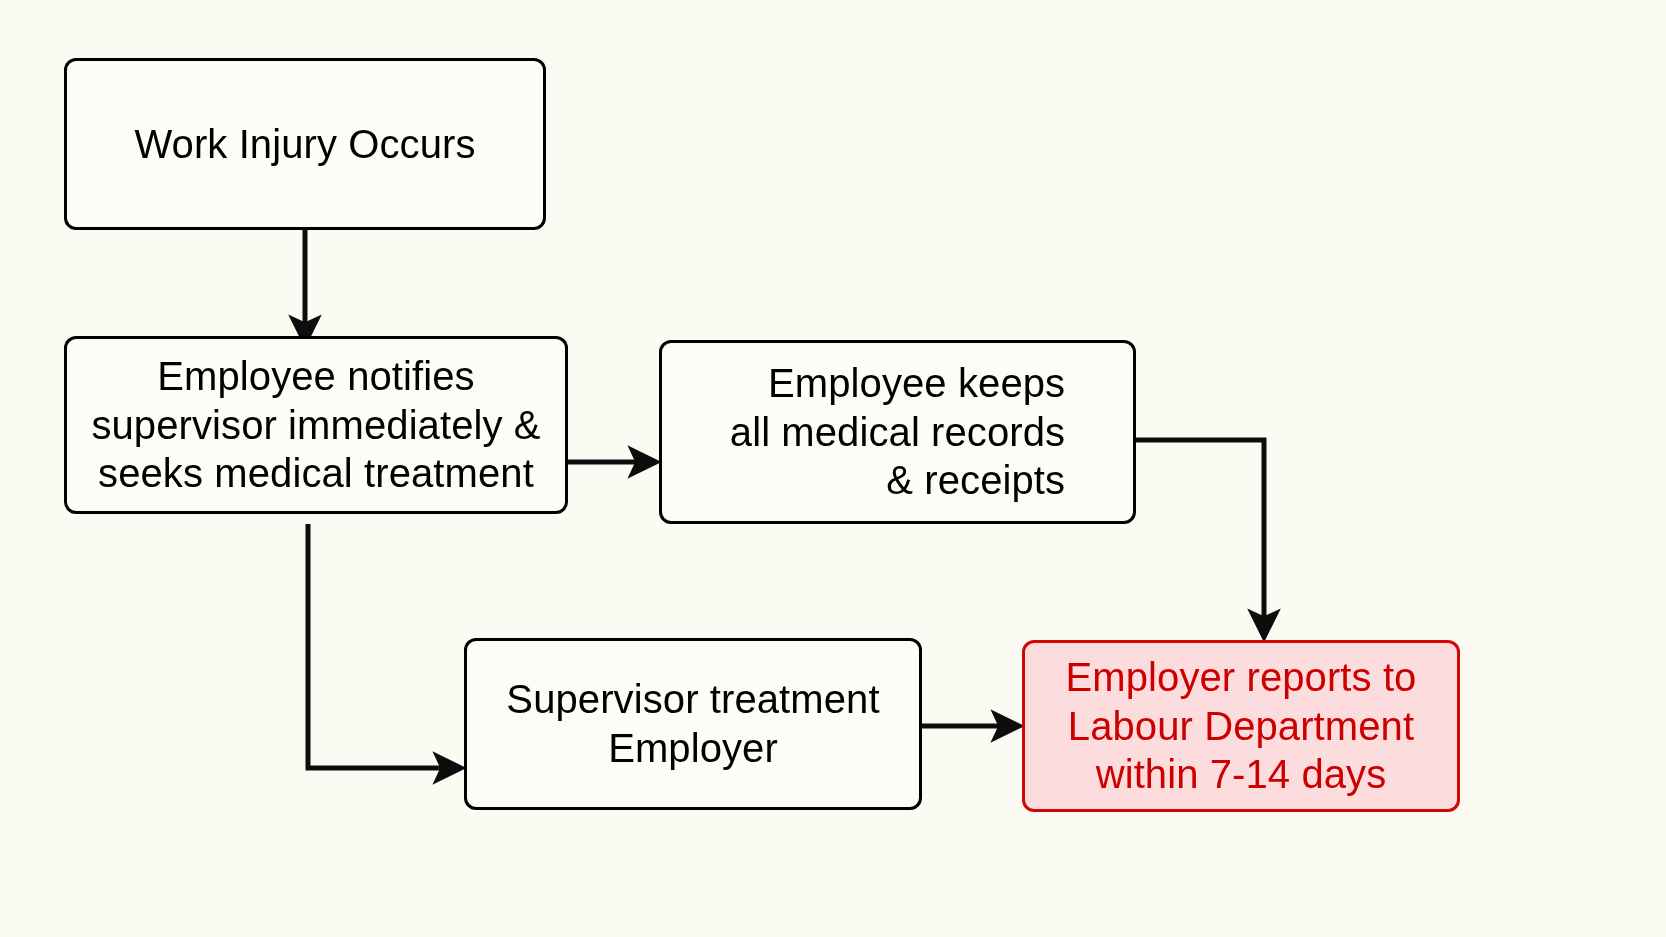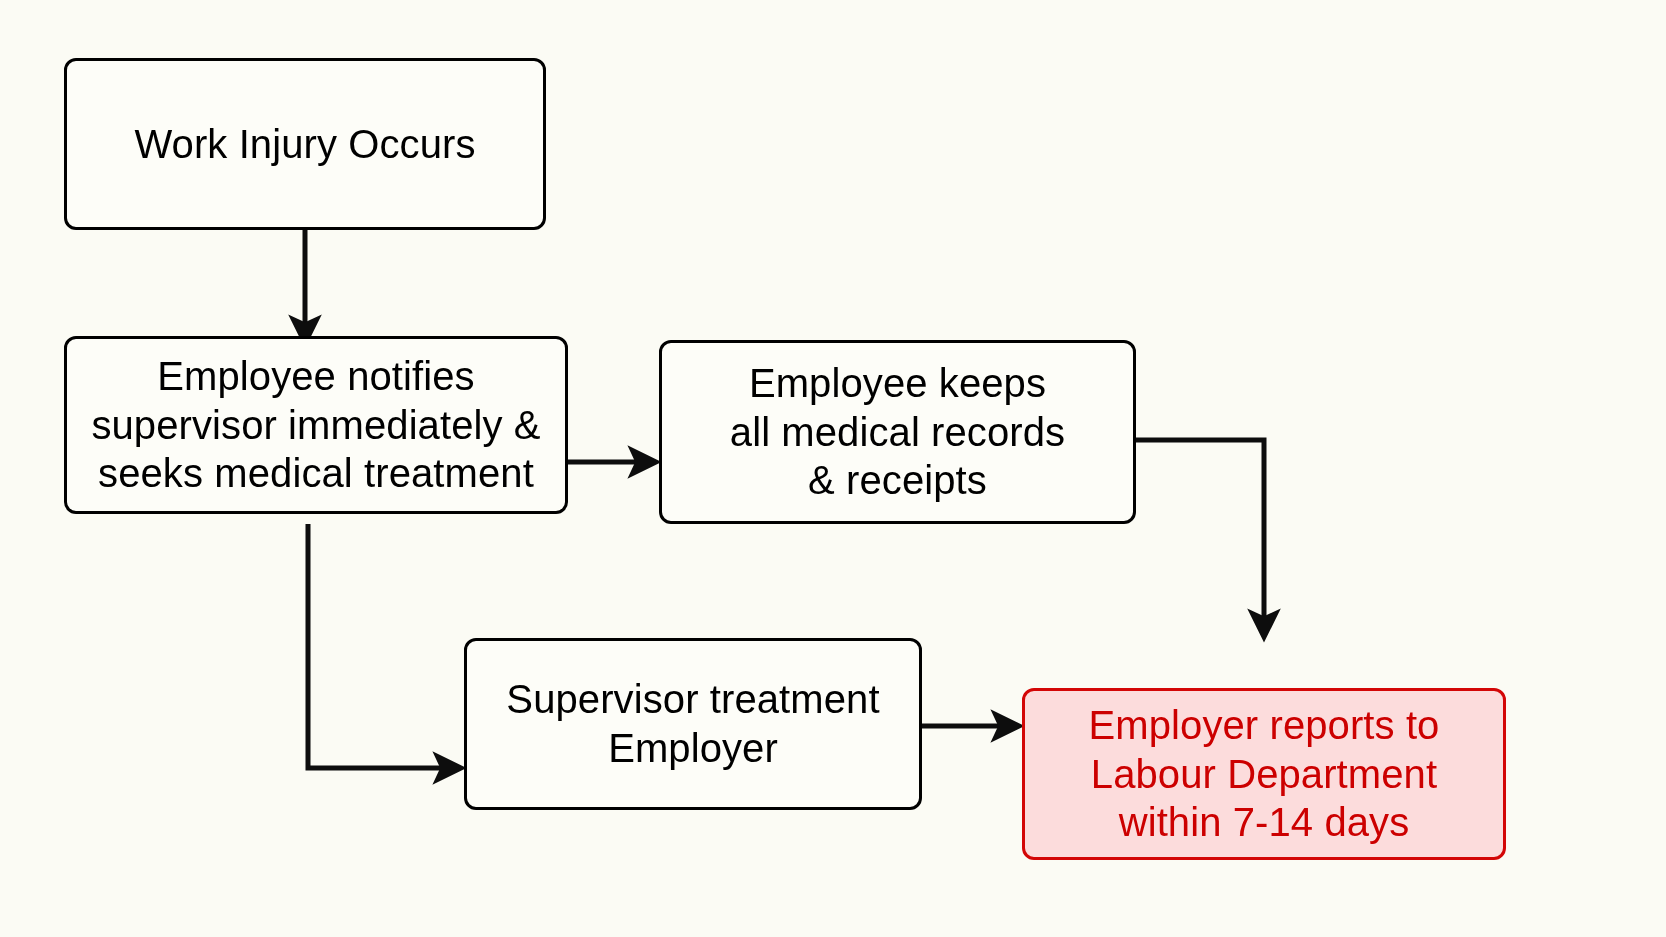--- a/index.html
+++ b/index.html
@@ -46,23 +46,23 @@
     color: #cc0000;
   }
   .node-label {
     display: block;
     white-space: pre-line;
   }
 
   
   #node-injury      { left: 64px;   top: 58px;  width: 482px; height: 172px; }
   #node-notify      { left: 64px;   top: 336px; width: 504px; height: 178px; }
-  #node-records     { left: 659px;  top: 340px; width: 477px; height: 184px; }
+  #node-records     { left: 659px;  top: 340px; width: 477px; height: 184px; text-align: right; }
   #node-supervisor  { left: 464px;  top: 638px; width: 458px; height: 172px; }
-  #node-report      { left: 1022px; top: 640px; width: 484px; height: 172px; margin-top: 48px; }
+  #node-report      { left: 1022px; top: 640px; width: 438px; height: 172px; }
 </style>
 </head>
 <body>
 
 <div id="canvas">
 
   <svg id="edges" viewBox="0 0 1666 937" width="1666" height="937" xmlns="http://www.w3.org/2000/svg">
     <defs>
       <marker id="arrow" viewBox="0 0 12 12" refX="9.2" refY="6" markerWidth="7.2" markerHeight="7.2" orient="auto-start-reverse">
         <path d="M 0 0.4 L 11.4 6 L 0 11.6 L 2.6 6 Z" fill="#0d0d0d"></path>

